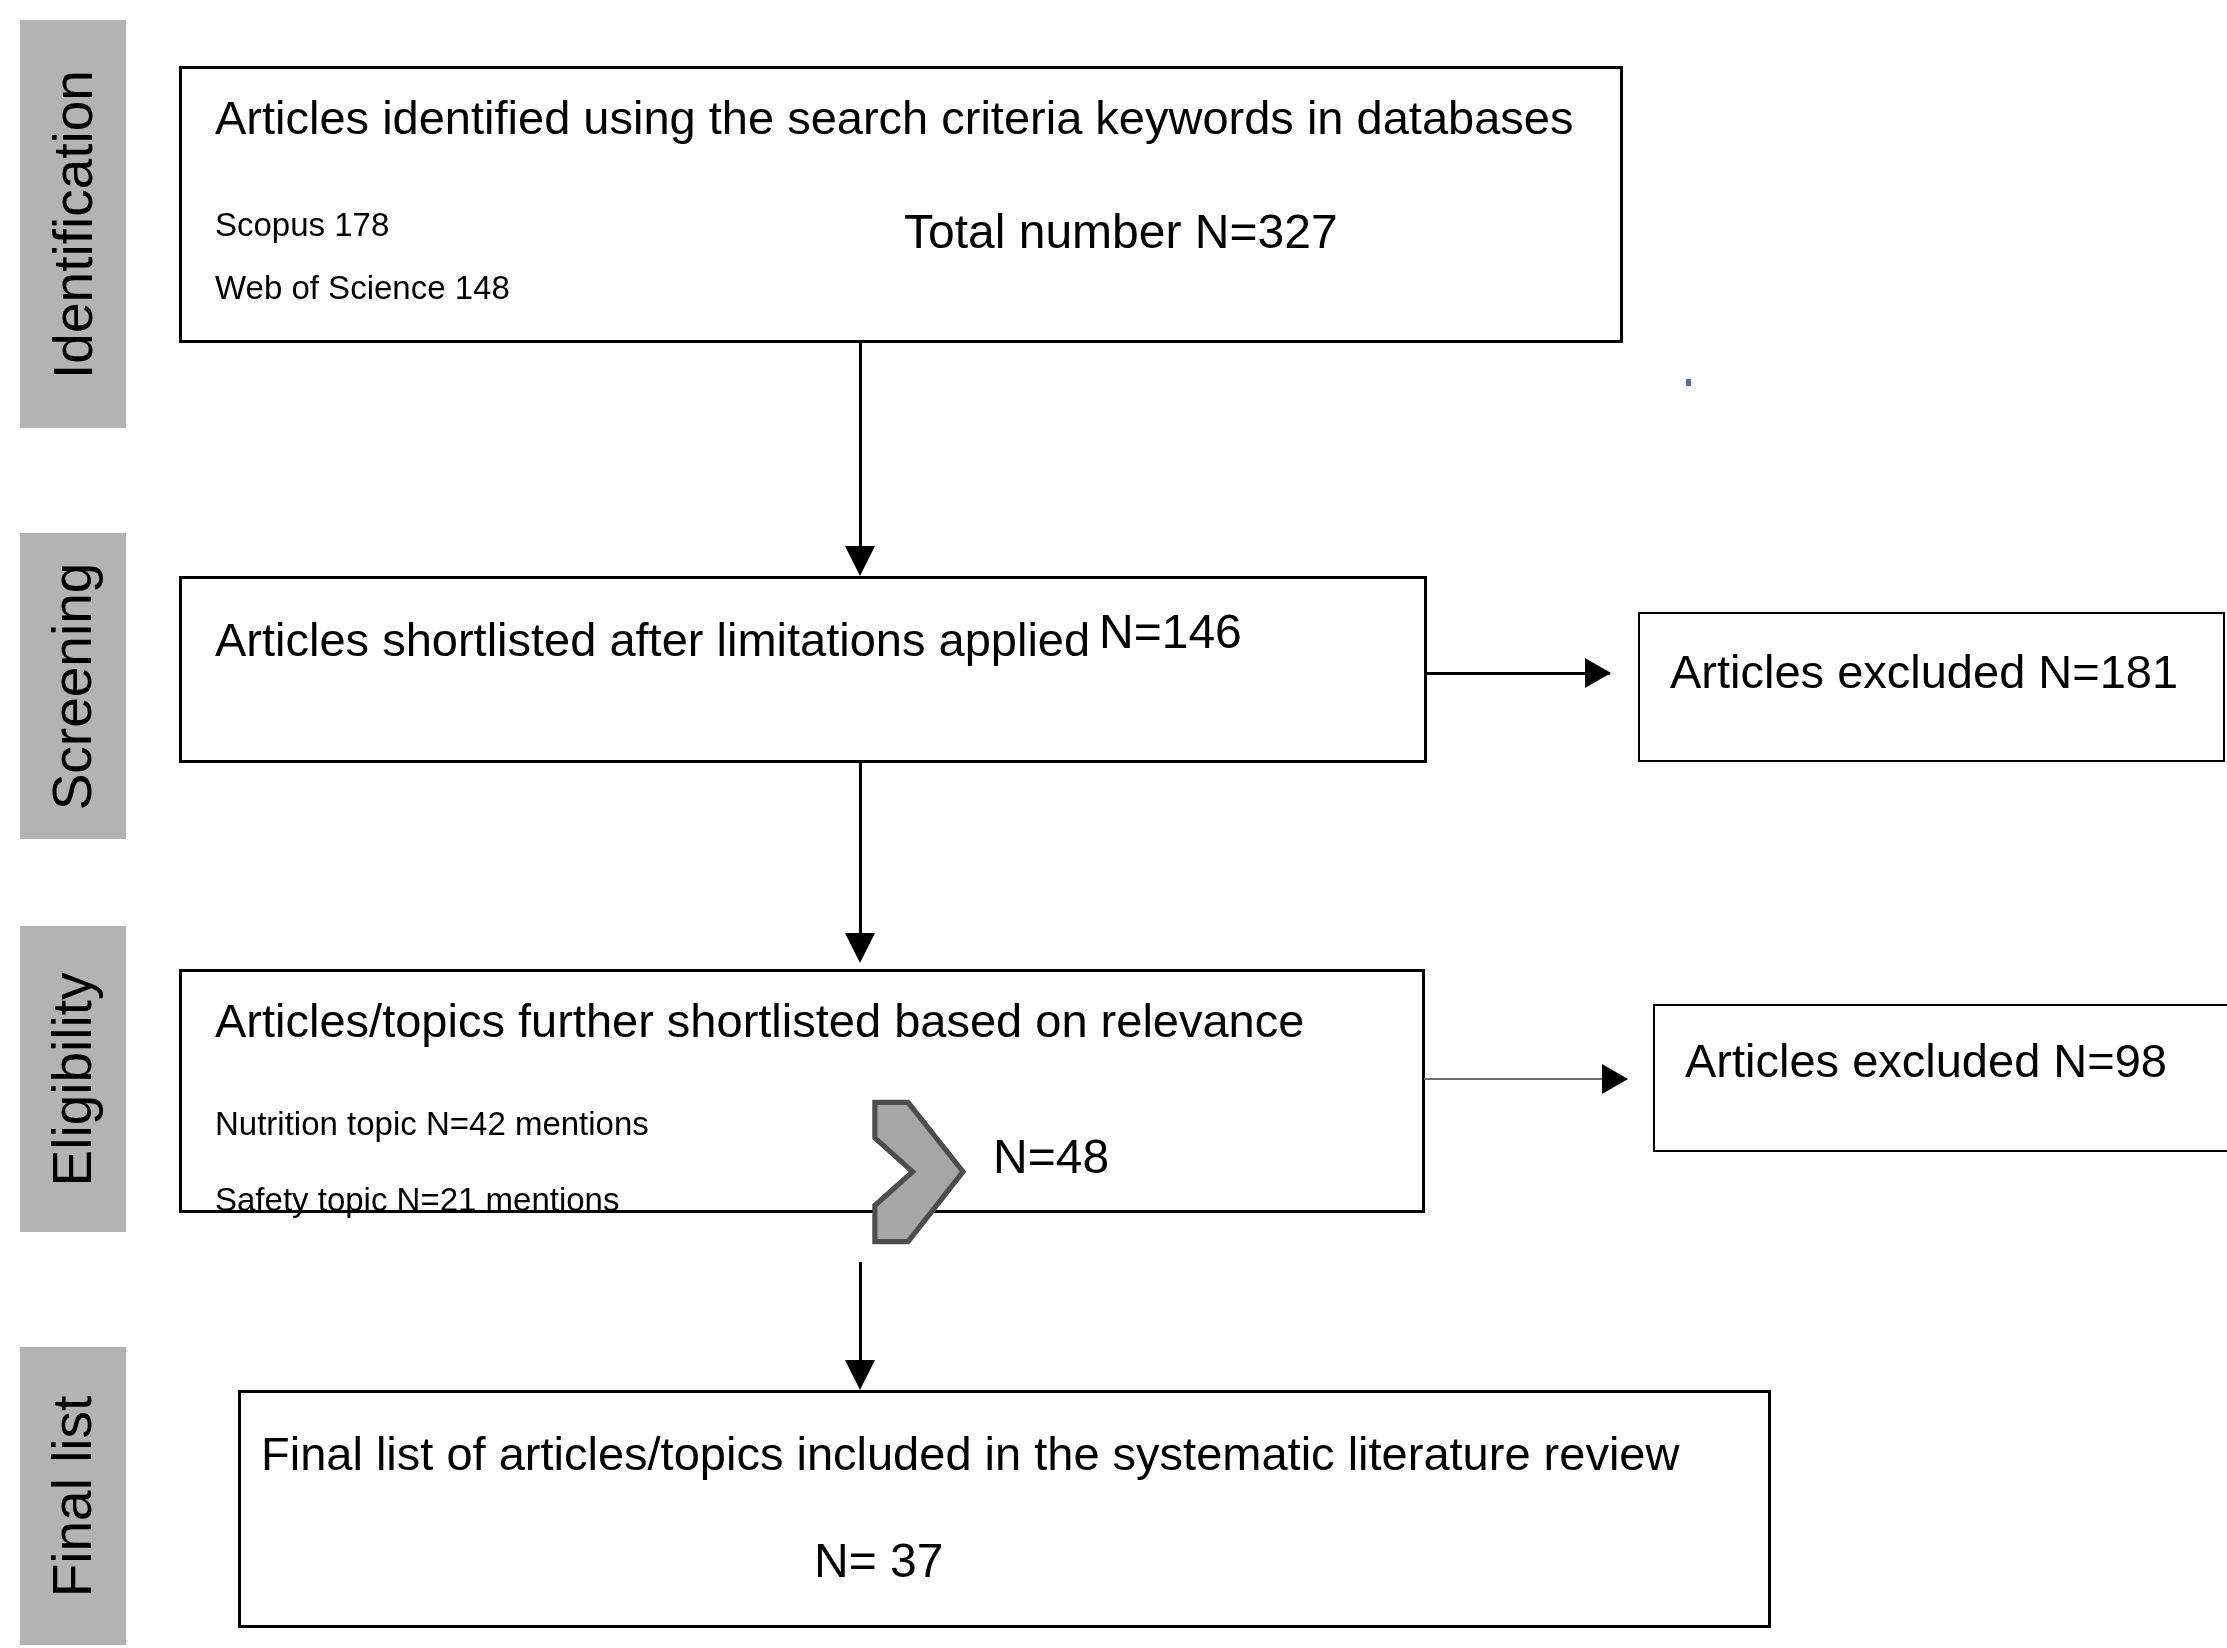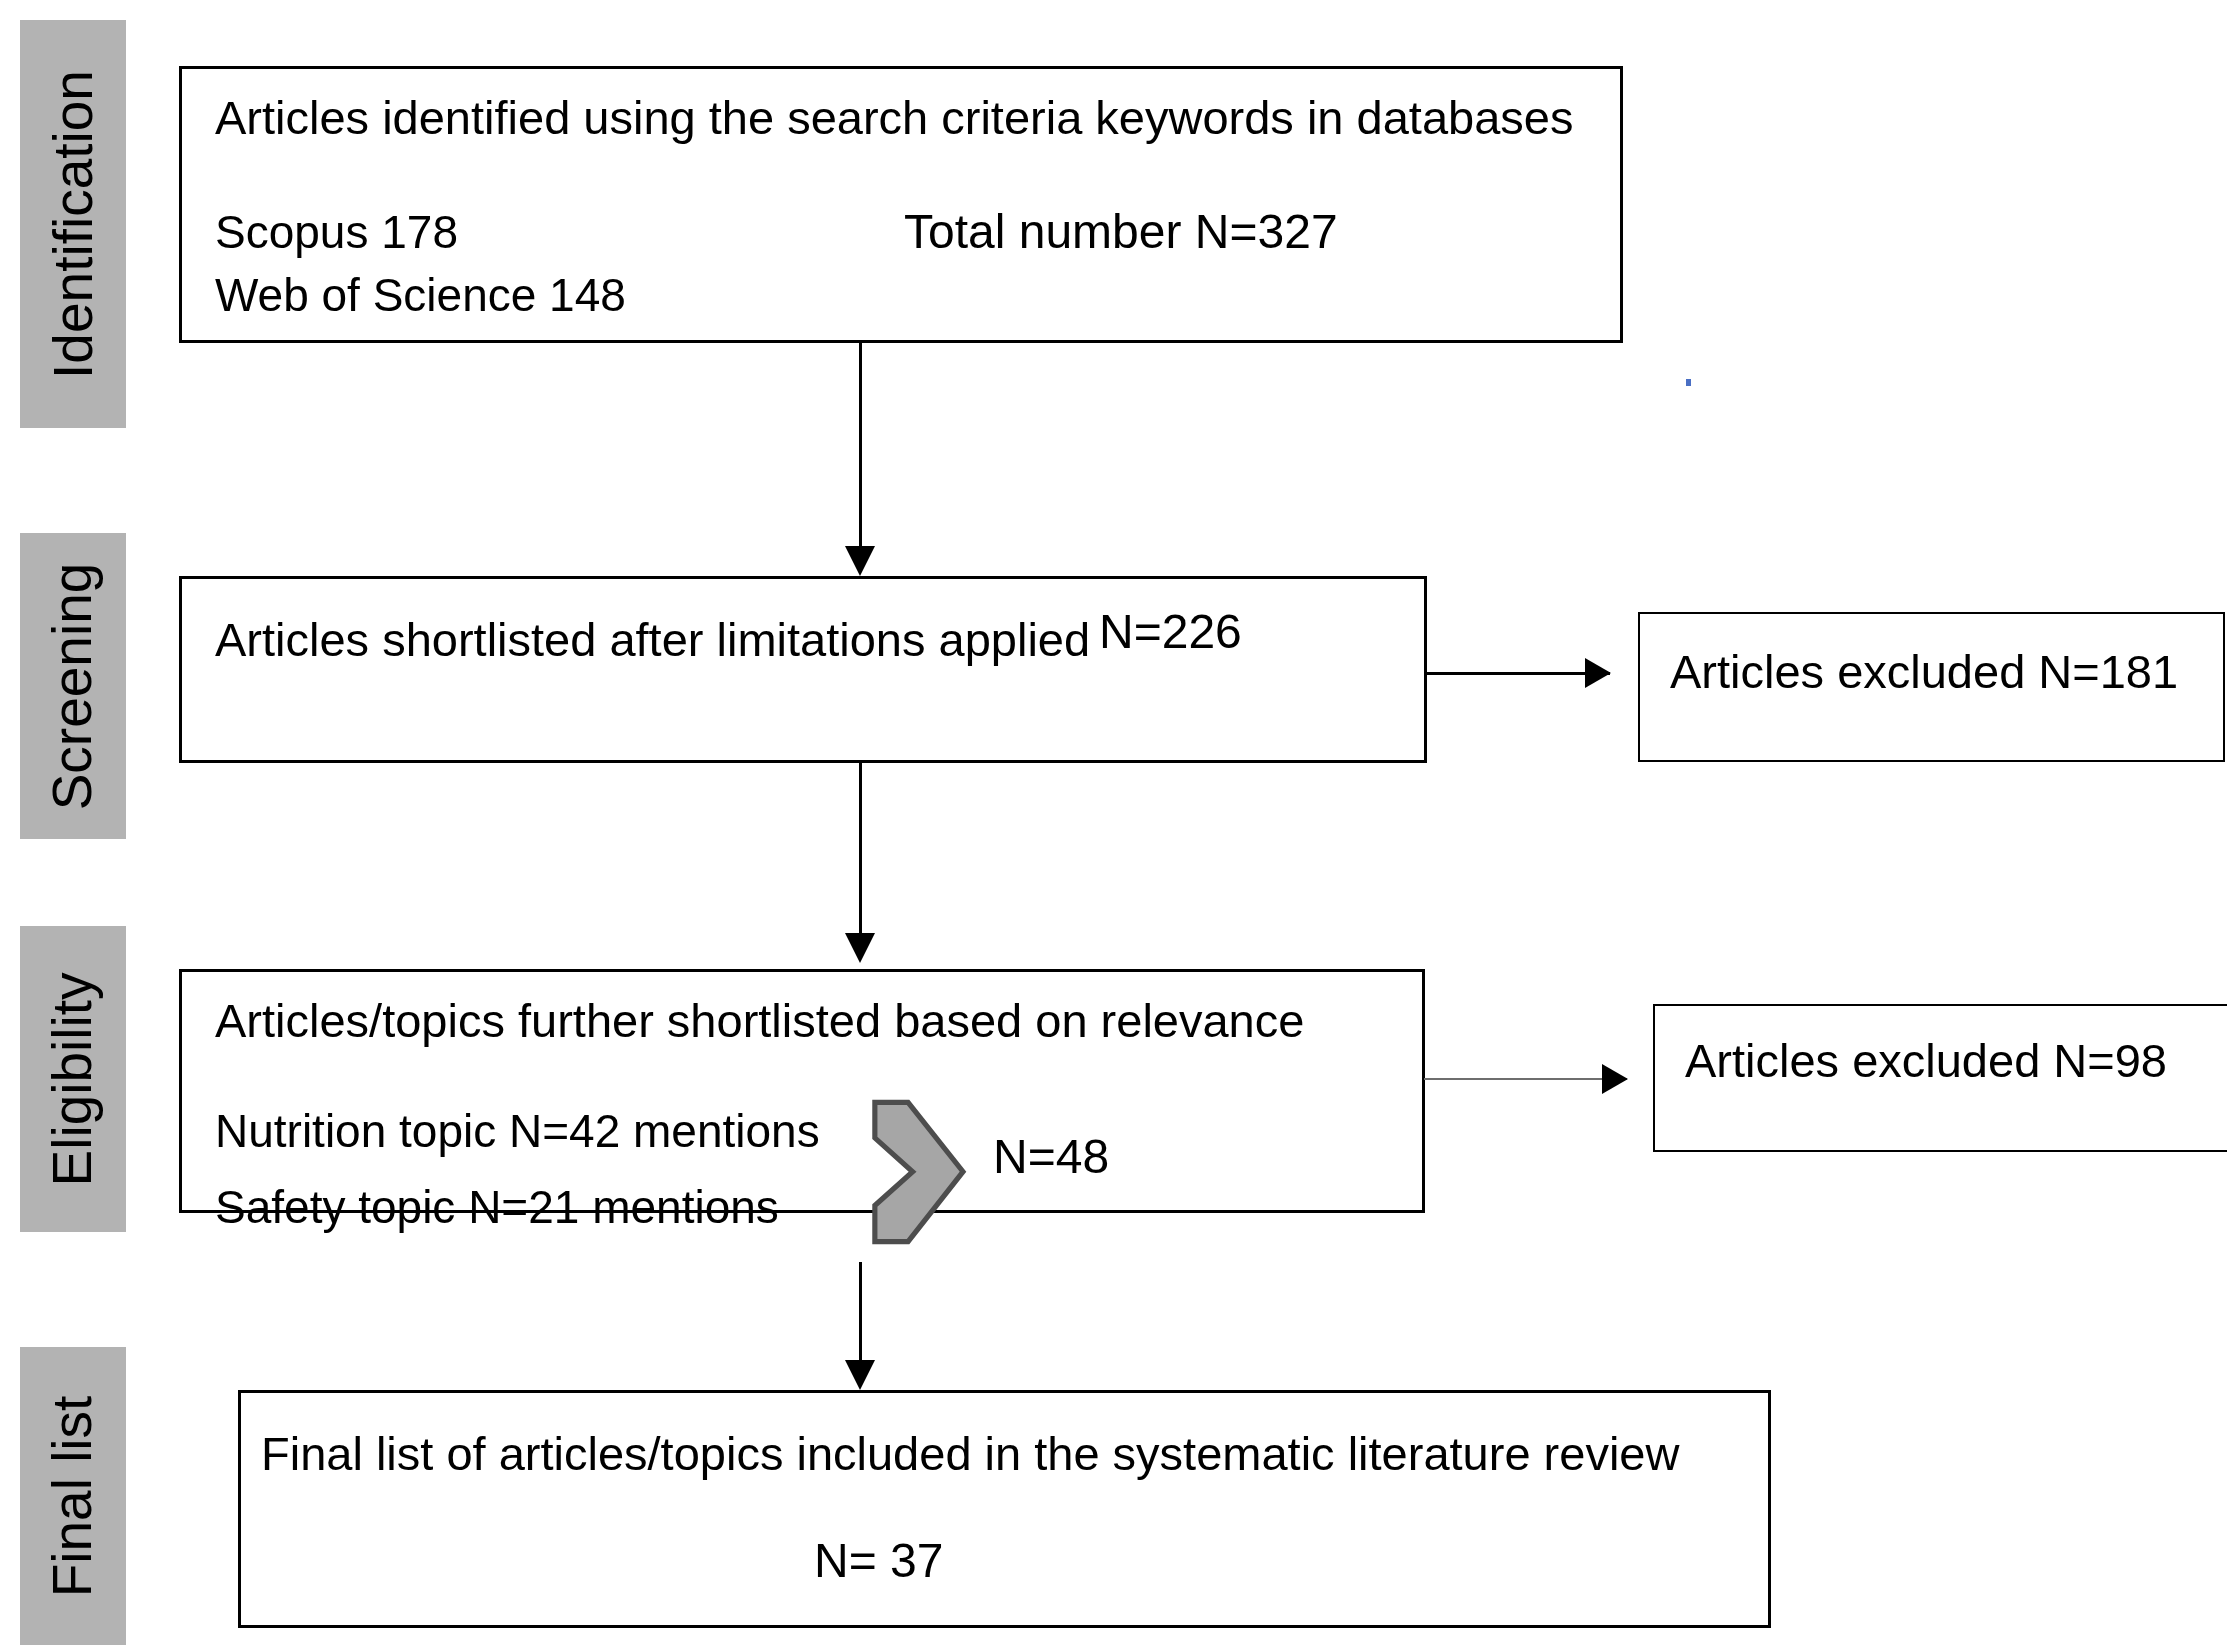--- a/index.html
+++ b/index.html
@@ -41,21 +41,21 @@
   }
   .box-text{
     position:absolute;
     color:#000000;
     font-family:"Liberation Sans", sans-serif;
     white-space:nowrap;
     line-height:1.05;
   }
   .t-main{font-size:47px;}
   .t-big{font-size:48px;}
-  .t-sub{font-size:46px;}
+  .t-sub{font-size:33px;}
   
   .conn{position:absolute;}
   .vline{
     position:absolute;
     background:#000000;
     width:2.9px;
   }
   .hline{
     position:absolute;
     background:#000000;
@@ -117,21 +117,21 @@
 
   <div class="dot-artifact" style="left:1686px;top:379px;"></div>
 
   <div class="conn">
     <div class="vline" style="left:859px;top:342px;height:206px;"></div>
     <div class="arrow-down" style="left:845px;top:546px;"></div>
   </div>
 
   <div class="flow-box" style="left:179px;top:576px;width:1248px;height:187px;">
     <span class="box-text t-main" style="left:33px;top:36px;">Articles shortlisted after limitations applied</span>
-    <span class="box-text t-big" style="left:917px;top:27.5px;">N=226</span>
+    <span class="box-text t-big" style="left:917px;top:27.5px;">N=146</span>
   </div>
 
   <div class="conn">
     <div class="hline" style="left:1427px;top:672px;width:183px;"></div>
     <div class="arrow-right" style="left:1585px;top:658px;"></div>
   </div>
 
   <div class="flow-box thin" style="left:1612px;top:612px;width:587px;height:150px;">
     <span class="box-text t-main" style="left:30px;top:33px;">Articles excluded N=181</span>
   </div>

